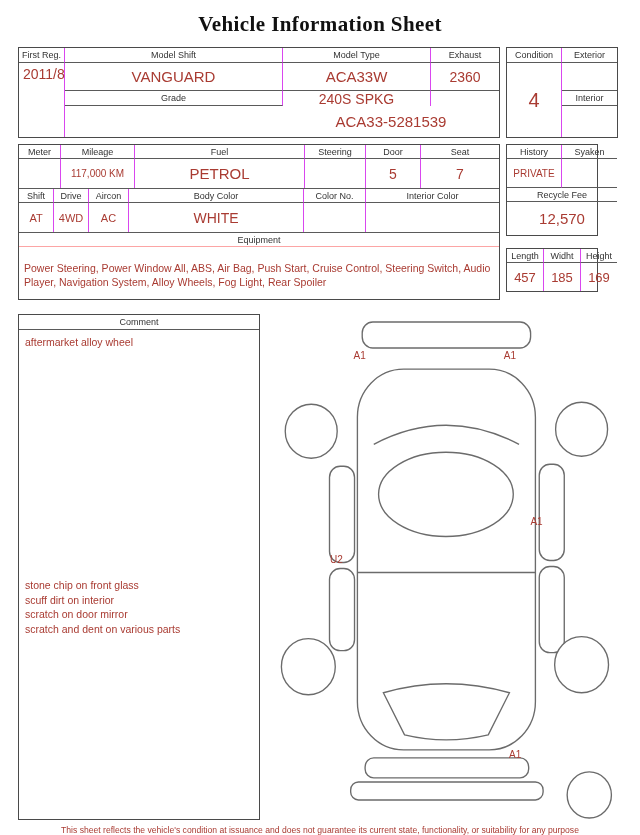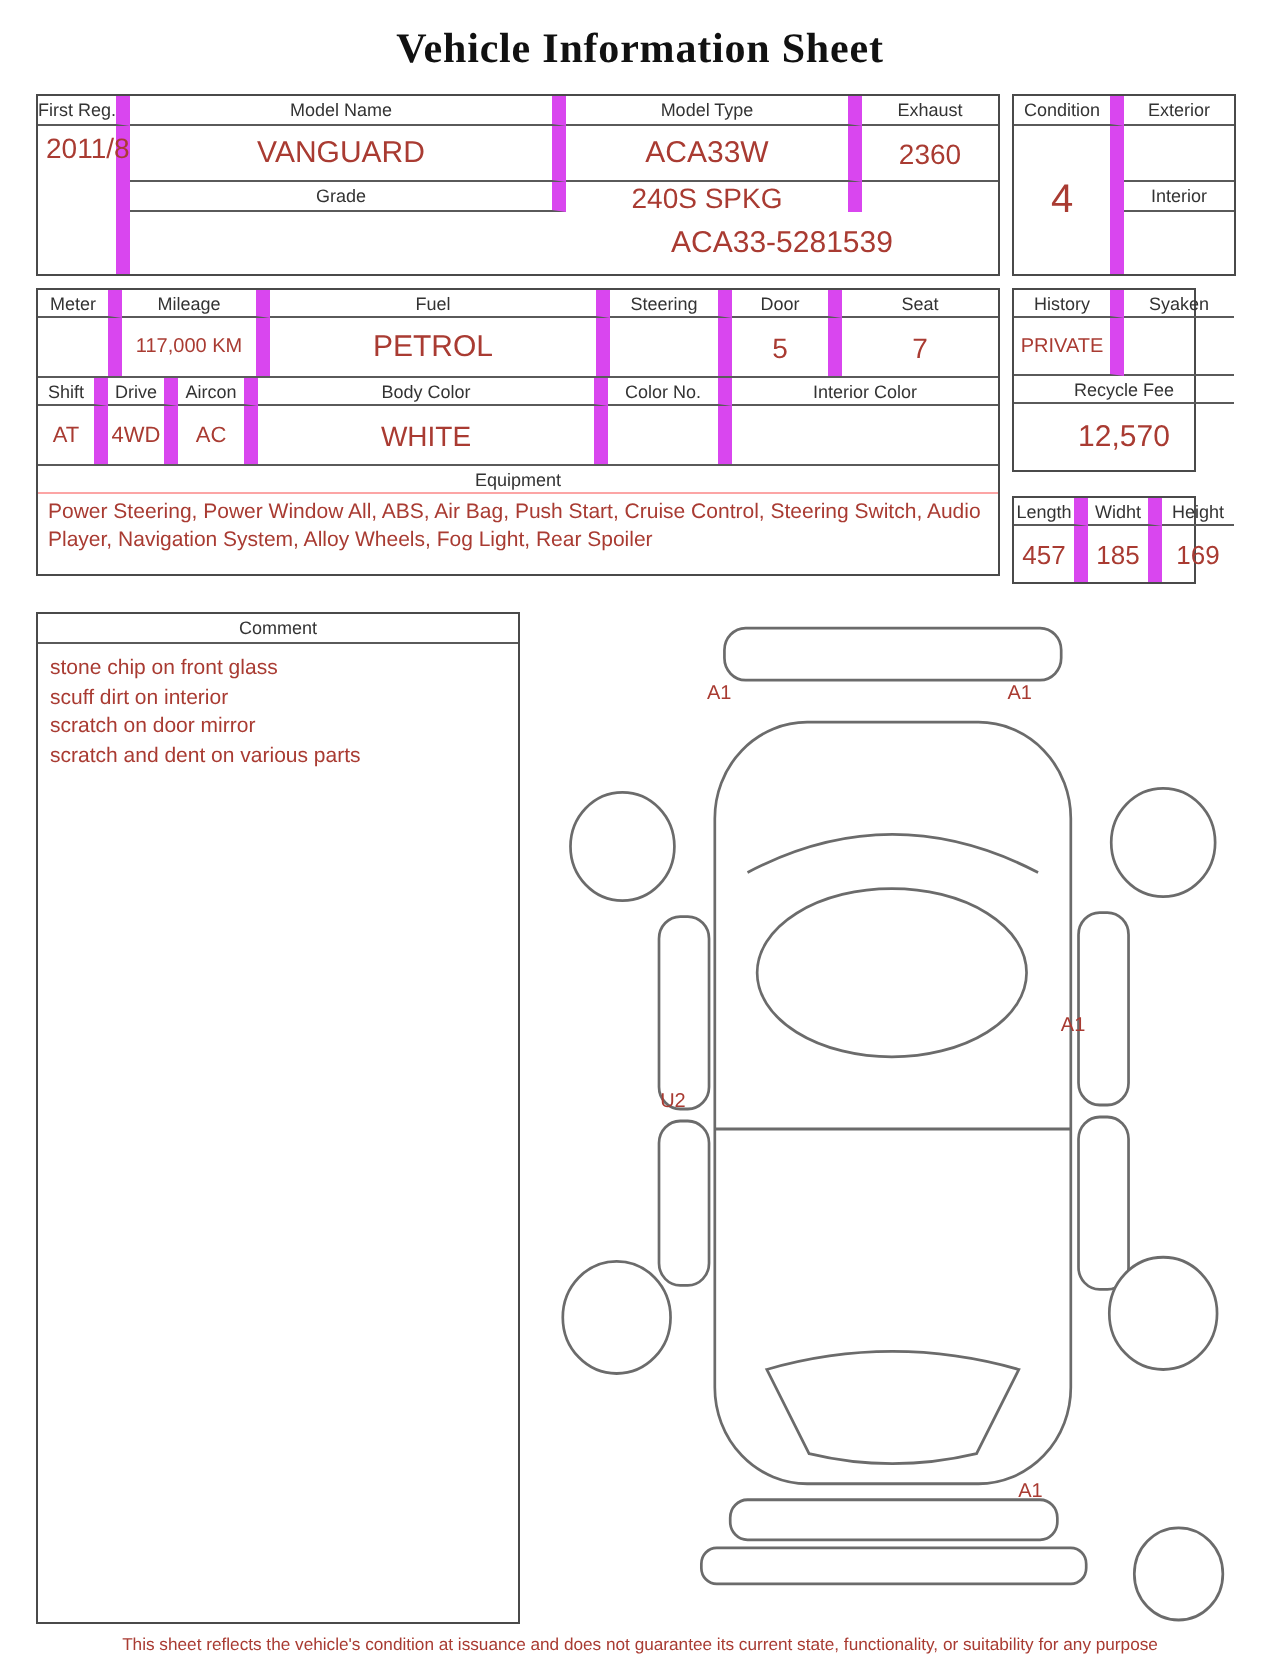--- a/index.html
+++ b/index.html
@@ -3,41 +3,41 @@
 <meta charset="utf-8">
 <style>
   * { box-sizing: border-box; margin: 0; padding: 0; }
   html, body { width: 640px; background: #fff; }
   body { height: 835px; font-family: "Liberation Sans", sans-serif; color: #222; position: relative; overflow: hidden; }
   .sheet { padding: 8px 18px 0; }
   .title { font-family: "Liberation Serif", serif; font-size: 21px; font-weight: 600; text-align: center; margin: 4px 0 10px; color: #111; letter-spacing: .4px; }
 
   .lbl { font-size: 9px; color: #333; display: flex; align-items: center; justify-content: center; text-align: center; }
   .val { color: var(--accent); display: flex; align-items: center; justify-content: center; font-size: 14px; }
-  .br { border-right: 7px solid #d946ef; }
+  .br { border-right: 1px solid #d946ef; }
   .bb { border-bottom: 1px solid #5a5a5a; }
   .box { border: 1px solid #4a4a4a; background: #fff; }
 
   .row1, .row2 { display: flex; gap: 6px; }
   .row2 { margin-top: 6px; align-items: flex-start; }
 
   .g-top { width: 482px; display: grid; grid-template-columns: 46px 218px 148px 68px; grid-template-rows: 15px 28px 15px 31px; }
   .fr-v { grid-row: 2 / 5; grid-column: 1; flex-direction: row; align-items: flex-start; justify-content: flex-start; padding: 3px 0 0 4px; line-height: 1.15; font-size: 14px; }
   .big15 { font-size: 15px; }
   .g-top .ch-l { grid-row: 3; grid-column: 3 / 5; }
   .g-top .ch-v { grid-row: 4; grid-column: 3 / 5; }
 
   .g-topright { width: 112px; display: grid; grid-template-columns: 55px 55px; grid-template-rows: 15px 28px 15px 31px; }
   .cond-v { grid-row: 2 / 5; grid-column: 1; font-size: 20px; }
 
   .t2 { width: 482px; }
   .g-band1 { display: grid; grid-template-columns: 42px 74px 170px 61px 55px 78px; grid-template-rows: 14px 29px; border-bottom: 1px solid #5a5a5a; }
   .g-band2 { display: grid; grid-template-columns: 35px 35px 40px 175px 62px 133px; grid-template-rows: 14px 29px; border-bottom: 1px solid #5a5a5a; }
   .equip-h { height: 14px; border-bottom: 1px solid #fca5a5; }
-  .equip-t { min-height: 40px; padding: 3px 5px; color: var(--accent); font-size: 10.5px; line-height: 1.3; }
+  .equip-t { min-height: 40px; padding: 3px 5px; color: var(--accent); font-size: 10.5px; line-height: 1.3; margin-top: 12px; }
 
   .t2r { width: 92px; }
   .g-hist { display: grid; grid-template-columns: 55px 55px; grid-template-rows: 14px 29px 14px 33px; }
   .recycle-l { grid-column: 1 / 3; }
   .recycle-v { grid-column: 1 / 3; font-size: 15px; }
   .g-dim { margin-top: 12px; display: grid; grid-template-columns: 37px 37px 36px; grid-template-rows: 14px 28px; }
   .dim-v { font-size: 13px; }
   .sm10 { font-size: 10px; }
   .sm12 { font-size: 11px; }
 
@@ -62,21 +62,21 @@
 </head>
 <body>
 
 <div class="sheet">
 
   <div class="title">Vehicle Information Sheet</div>
 
   <div class="row1">
     <div class="g-top box">
       <div class="lbl br bb">First Reg.</div>
-      <div class="lbl br bb">Model Name</div>
+      <div class="lbl br bb">Model Shift</div>
       <div class="lbl br bb">Model Type</div>
       <div class="lbl bb">Exhaust</div>
 
       <div class="val br fr-v">
         <span>2011</span>
         <span>/8</span>
       </div>
       <div class="val br bb big15">VANGUARD</div>
       <div class="val br bb big15">ACA33W</div>
       <div class="val bb">2360</div>
@@ -152,20 +152,21 @@
         <div class="val br dim-v">457</div>
         <div class="val br dim-v">185</div>
         <div class="val dim-v">169</div>
       </div>
     </div>
   </div>
 
   <div class="row3">
     <div class="notes box">
       <div class="lbl comment-h">Comment</div>
+      <div class="comment-t">aftermarket alloy wheel</div>
       <div class="note-t">stone chip on front glass
 scuff dirt on interior
 scratch on door mirror
 scratch and dent on various parts</div>
     </div>
 
     <div class="diagram">
       <svg viewBox="0 0 370 505" preserveAspectRatio="none">
         <g stroke="#6b6b6b" stroke-width="1.4" fill="#ffffff">
           <rect x="100" y="8" width="175" height="26" rx="11"></rect>

